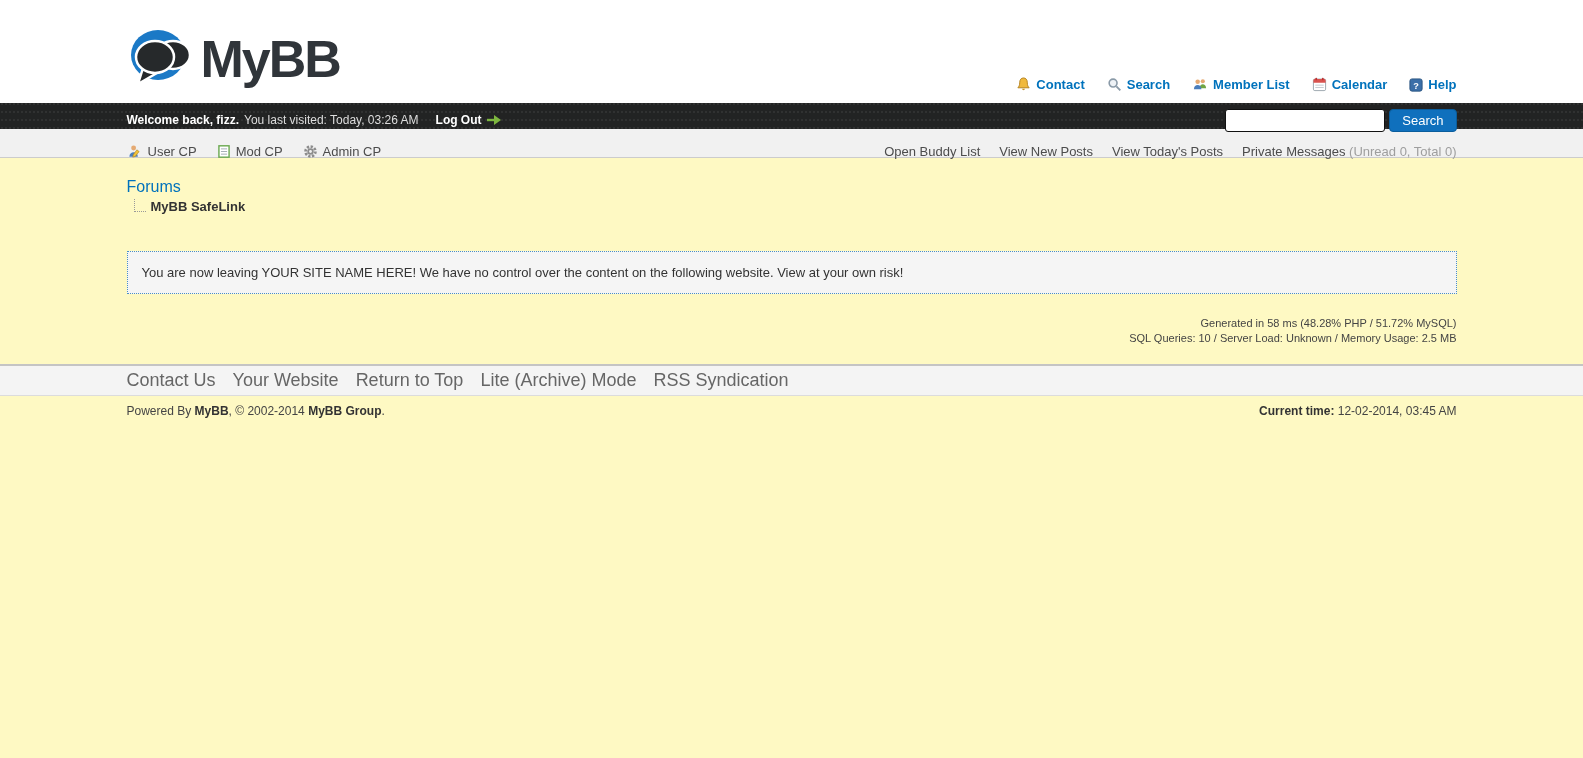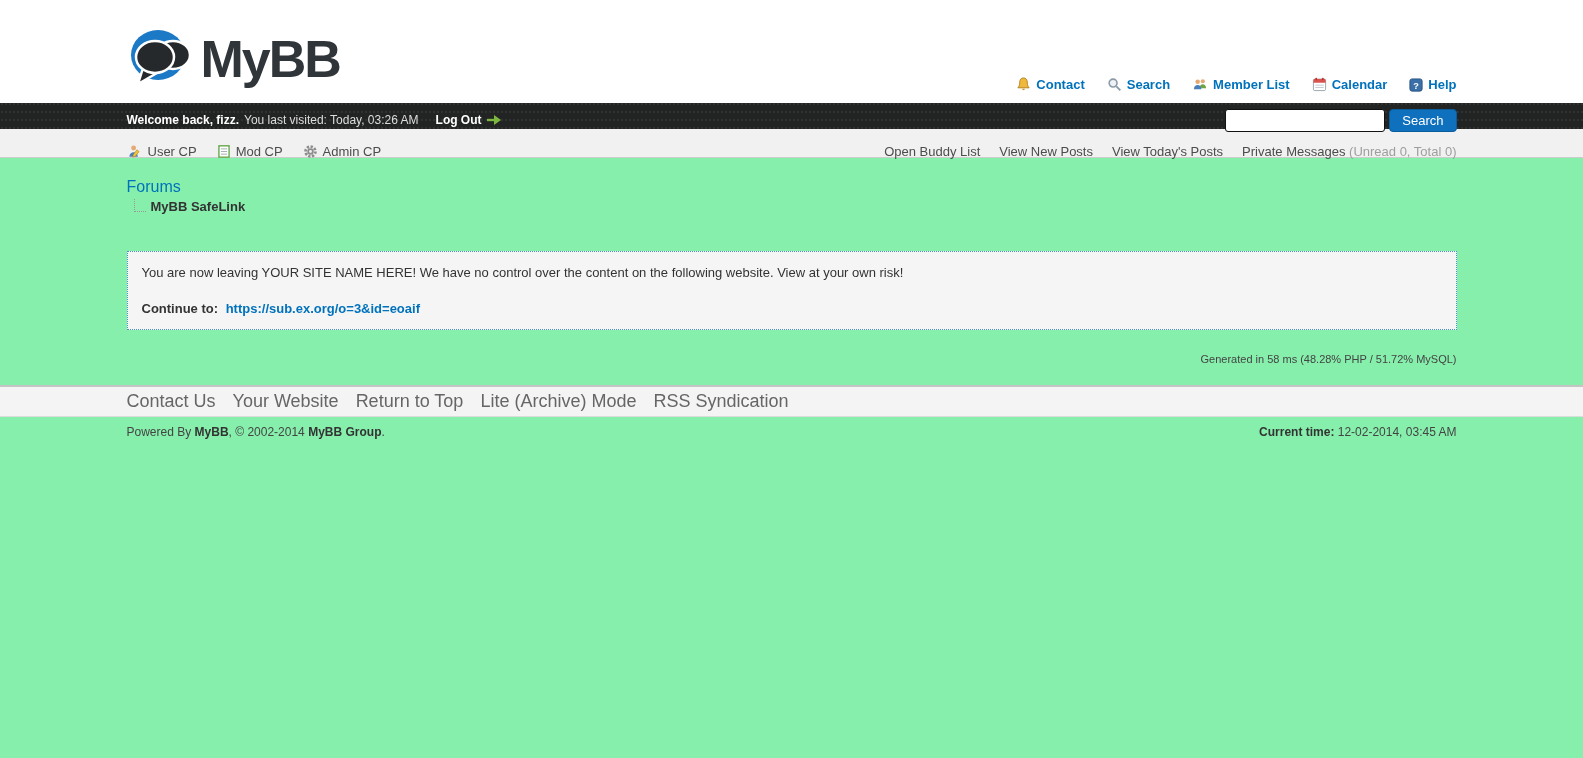--- a/index.html
+++ b/index.html
@@ -1,17 +1,17 @@
 <!DOCTYPE html>
 <html><head>
 <meta charset="utf-8">
 <style>
   html,body{margin:0;padding:0;background:#fff;}
   body{font-family:"Liberation Sans",sans-serif;color:#333;}
-  .page{width:1583px;height:758px;background:#86efac;overflow:hidden;}
+  .page{width:1583px;height:758px;background:#fef9c3;overflow:hidden;}
   .container{width:1330px;margin:0 auto;}
 
   
   .site-header{height:103px;background:#fff;}
   .header-inner{display:flex;justify-content:space-between;height:103px;}
   .logo{display:flex;align-items:center;margin-top:14px;cursor:pointer;}
   .logo-text{font-size:52px;font-weight:bold;color:#30353a;letter-spacing:-2px;margin-left:4px;line-height:1;}
   .top-nav{align-self:flex-end;margin-bottom:11px;display:flex;align-items:center;gap:22px;}
   .topnav-link{display:flex;align-items:center;gap:5px;color:#0072bc;font-weight:bold;font-size:13px;text-decoration:none;cursor:pointer;}
   .icon{display:inline-flex;align-items:center;}
@@ -202,28 +202,25 @@
       <div>
         <a class="breadcrumb-root">Forums</a>
         <div class="crumb-current">
           <span class="tree-connector"></span>
           <span>MyBB SafeLink</span>
         </div>
       </div>
 
       <div class="redirect-box">
         <div>You are now leaving YOUR SITE NAME HERE! We have no control over the content on the following website. View at your own risk!</div>
-        <div class="redirect-continue">
-          <b>Continue to:</b>
-          <a class="redirect-link">https://sub.ex.org/o=3&amp;id=eoaif</a>
-        </div>
       </div>
 
       <div class="stats">
         <div>Generated in 58 ms (48.28% PHP / 51.72% MySQL)</div>
+        <div>SQL Queries: 10 / Server Load: Unknown / Memory Usage: 2.5 MB</div>
       </div>
     </div>
   </main>
 
   <footer>
     <div class="footer-bar">
       <div class="container footer-links">
         <a class="footer-link">Contact Us</a>
         <a class="footer-link">Your Website</a>
         <a class="footer-link">Return to Top</a>

